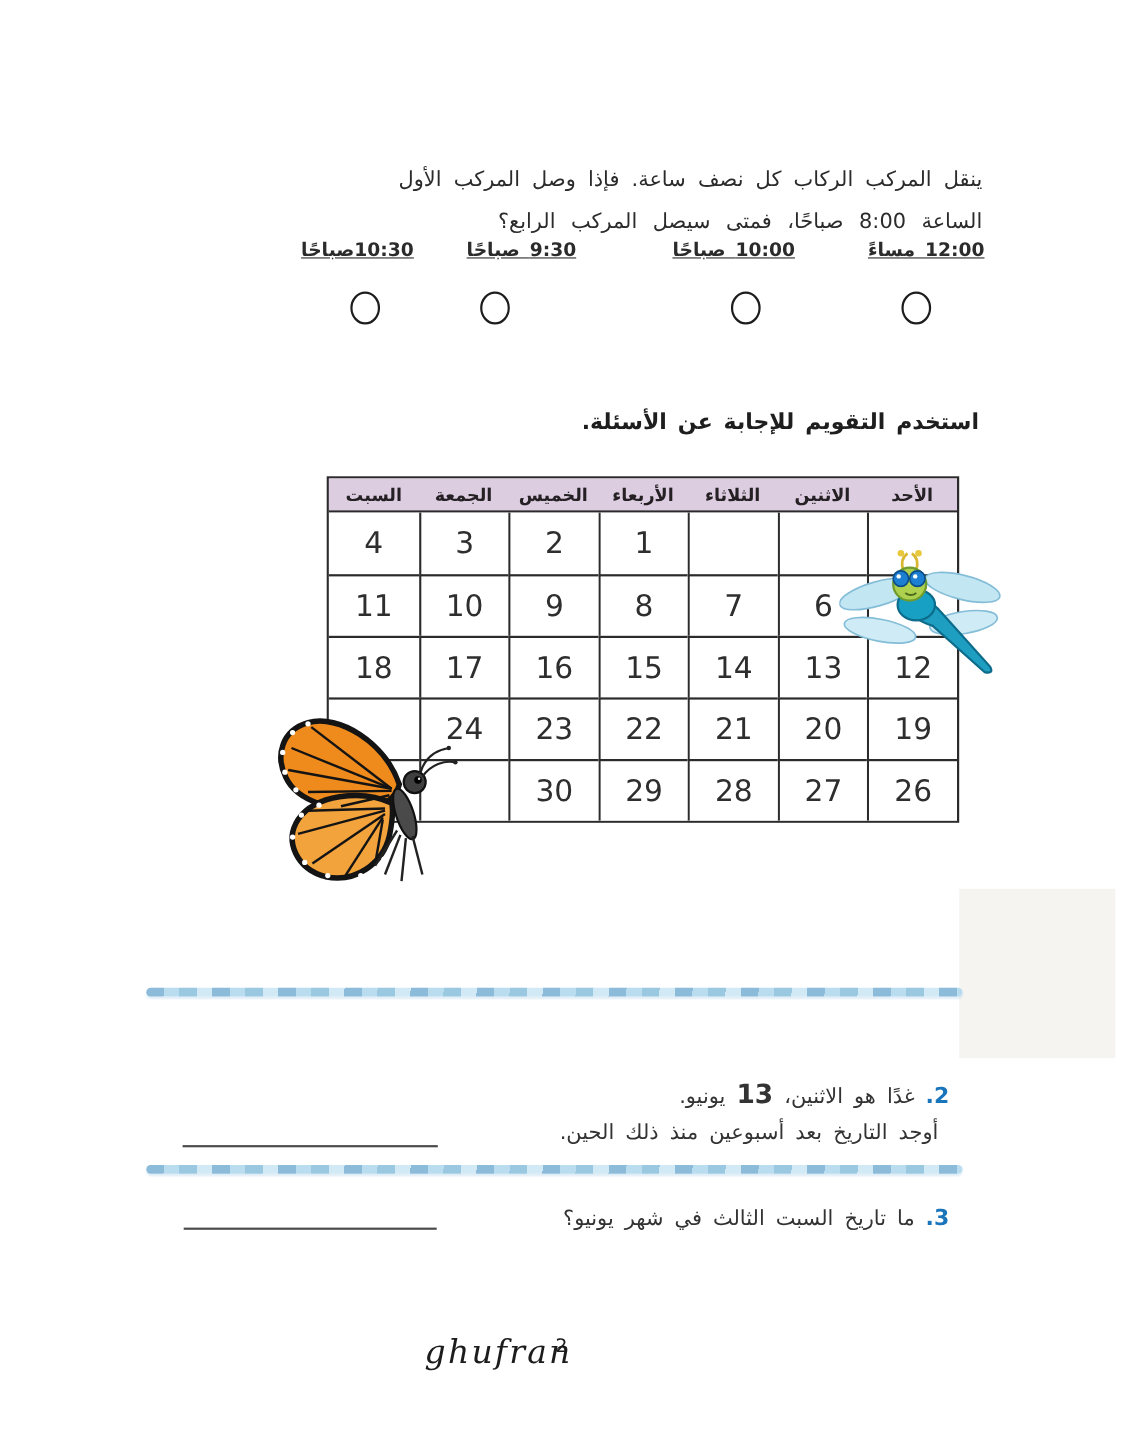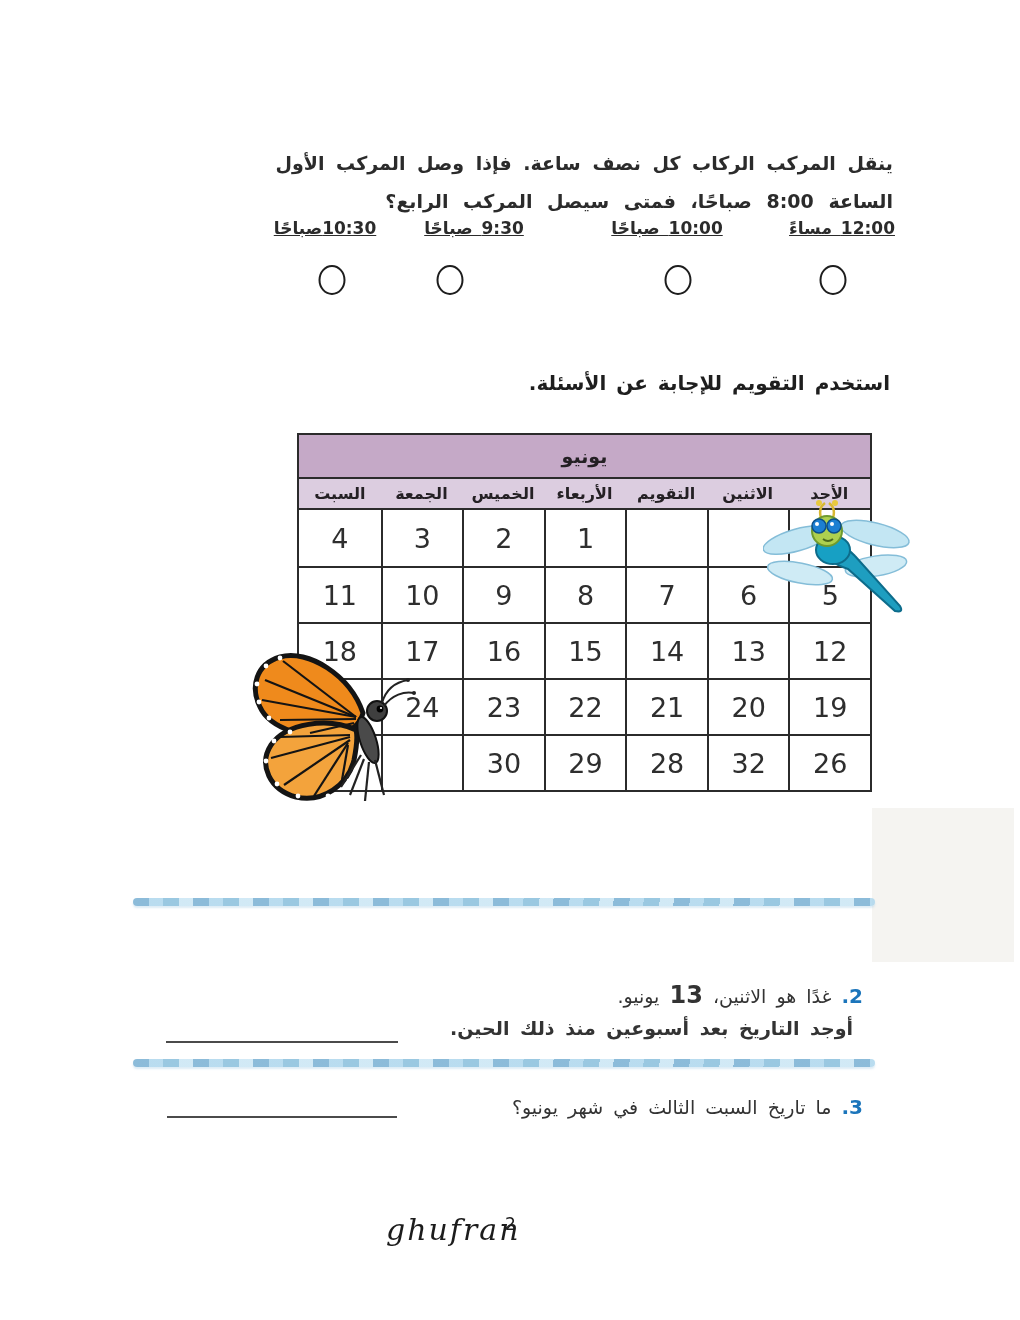--- a/index.html
+++ b/index.html
@@ -8,21 +8,21 @@
     background:#ffffff; overflow:hidden;
     font-family:"DejaVu Sans", sans-serif; color:#2e2e2e;
   }
   
   .scan-shade { position:absolute; left:872px; top:808px; width:142px; height:154px;
     background:#f5f4f1; }
 
   
   .q-top {
     position:absolute; top:144px; right:127px; width:480px;
-    direction:rtl; text-align:right; font-size:19px; font-weight:700;
+    direction:rtl; text-align:right; font-size:19px; font-weight:400;
     line-height:38px; color:#2b2b2b; word-spacing:5px; white-space:nowrap;
   }
   .q-top .l2 { word-spacing:8px; }
   .opt {
     position:absolute; top:218px; transform:translateX(-50%);
     direction:rtl; font-size:17px; font-weight:600; color:#2b2b2b;
     white-space:nowrap; word-spacing:3px;text-decoration:underline;
   }
   .bubble {
     position:absolute; top:265px; width:23px; height:26px;
@@ -65,21 +65,21 @@
   .bug { position:absolute; z-index:3; }
 
   
   .q {
     position:absolute; direction:rtl; text-align:right;
     font-size:19px; color:#333; line-height:32px; word-spacing:4px; white-space:nowrap;
   }
   .q-num { font-weight:800; font-size:20px; color:#1b75bb; margin-left:10px; }
   .big-num { font-size:24px; font-weight:600; }
   .ind1 { padding-right:32px; }
-  .ind2 { padding-right:10px;font-weight:bold; }
+  .ind2 { padding-right:10px; }
 
   .wave {
     position:absolute; height:8px; border-radius:4px; opacity:.92;
     background:repeating-linear-gradient(93deg,
       rgba(96,162,203,.78) 0 16px,
       rgba(173,214,237,.92) 16px 30px,
       rgba(122,182,216,.82) 30px 46px,
       rgba(203,230,244,.95) 46px 60px);
     box-shadow:0 2px 2px rgba(150,195,225,.35);
   }
@@ -112,25 +112,24 @@
   <span class="opt" style="left:325px">10:30صباحًا</span>
 
   <div class="bubble" style="left:833px"></div>
   <div class="bubble" style="left:678px"></div>
   <div class="bubble" style="left:450px"></div>
   <div class="bubble" style="left:332px"></div>
 
   <div class="sec-head" style="top:371px; right:130px">استخدم التقويم للإجابة عن الأسئلة.</div>
 
   <div class="cal">
-    <div class="cal-title">يونيو</div>
     <div class="cal-days" id="cal-days">
         <div>الأحد</div>
         <div>الاثنين</div>
-        <div>التقويم</div>
+        <div>الثلاثاء</div>
         <div>الأربعاء</div>
         <div>الخميس</div>
         <div>الجمعة</div>
         <div>السبت</div>
       </div>
     <div class="cal-grid" id="cal-grid">
         <div class="bl"></div>
         <div class="bl"></div>
         <div class="bl"></div>
         <div class="bl">1</div>
@@ -152,21 +151,21 @@
         <div class="bl bt">17</div>
         <div class="bt">18</div>
         <div class="bl bt">19</div>
         <div class="bl bt">20</div>
         <div class="bl bt">21</div>
         <div class="bl bt">22</div>
         <div class="bl bt">23</div>
         <div class="bl bt">24</div>
         <div class="bt"></div>
         <div class="bl bt">26</div>
-        <div class="bl bt">32</div>
+        <div class="bl bt">27</div>
         <div class="bl bt">28</div>
         <div class="bl bt">29</div>
         <div class="bl bt">30</div>
         <div class="bl bt"></div>
         <div class="bt"></div>
       </div>
   </div>
 
   <svg class="bug" style="left:763px; top:494px" width="152" height="130" viewBox="0 0 152 130">
     <ellipse cx="34" cy="46" rx="35" ry="11" fill="#c3e6f3" stroke="#84bdd8" stroke-width="1.5" transform="rotate(-16 34 46)"></ellipse>

